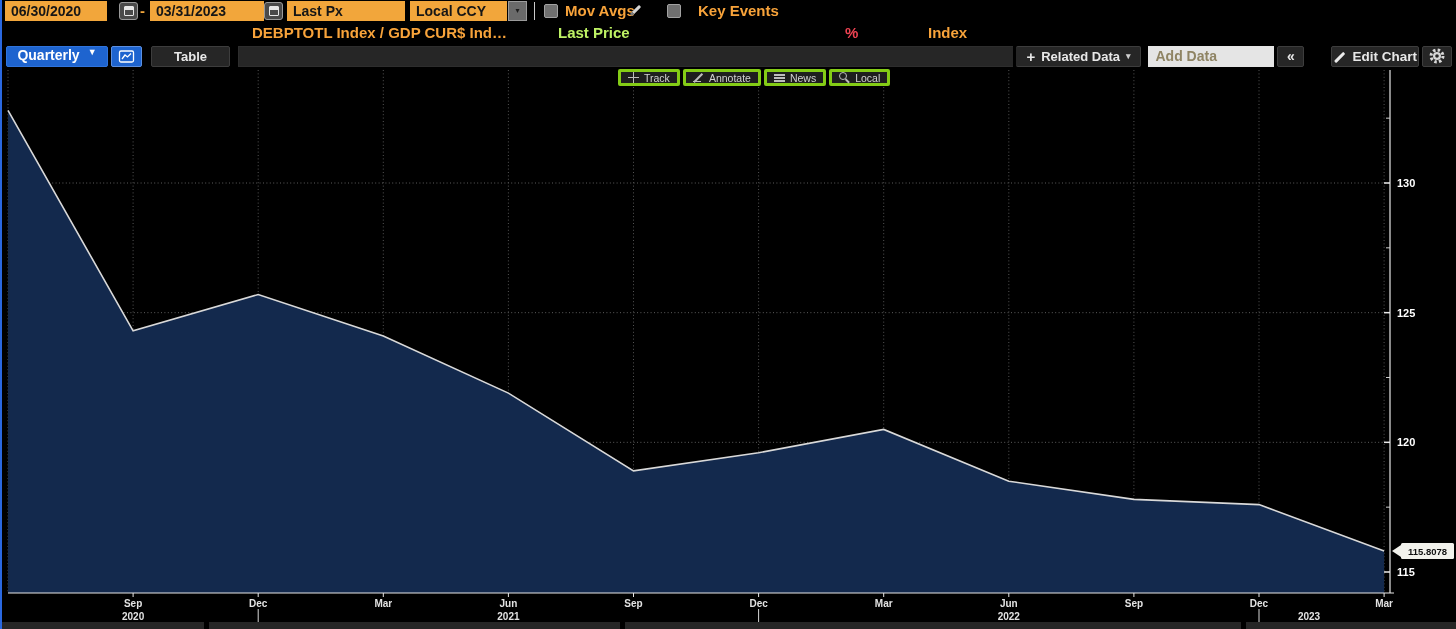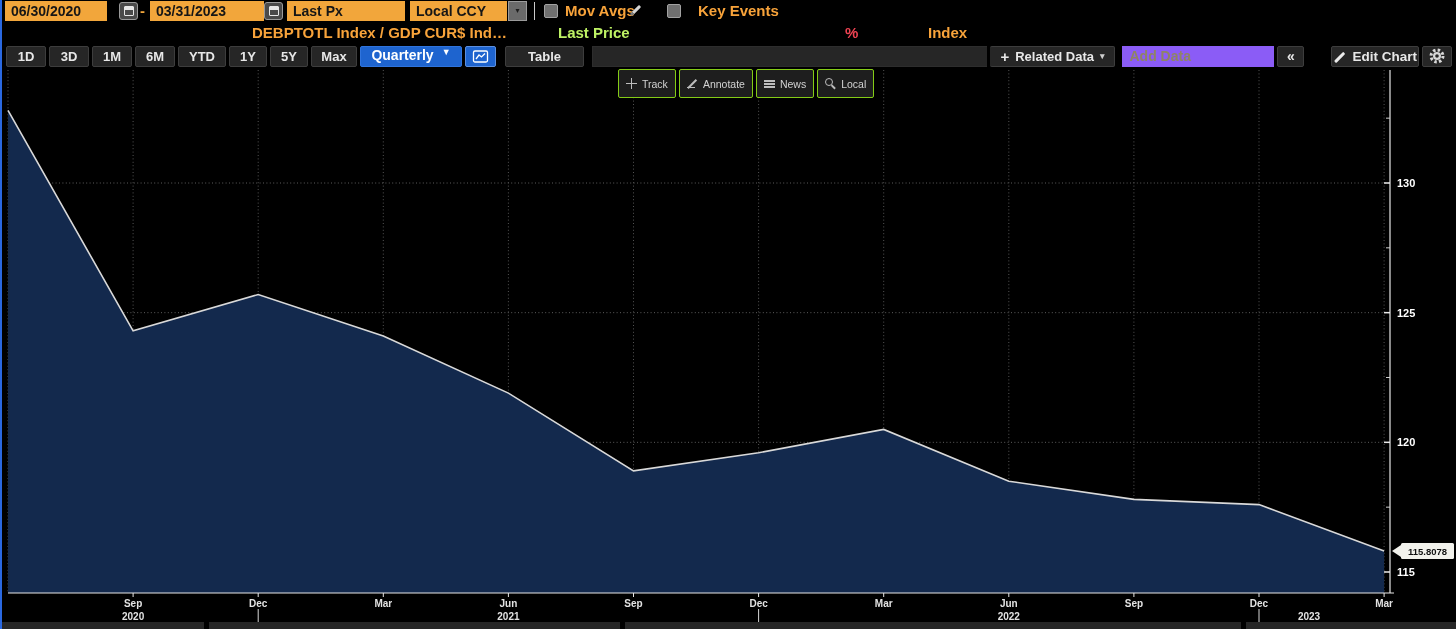--- a/index.html
+++ b/index.html
@@ -69,34 +69,34 @@
     display:flex; align-items:flex-start; justify-content:center; gap:8px;
   }
   .btn-period .arr { font-size:9px; }
   .btn-charttype { background:#1e64cf; border-color:#5b8fe0; width:31px; min-width:31px; display:flex; align-items:center; justify-content:center; padding:0; }
   .btn-table { min-width:79px; margin-left:6px; }
   .r3filler { flex:1; height:21px; background:#262626; border:1px solid #2d2d2d; border-right:none; margin-left:5px; }
   .btn-related { display:flex; align-items:center; gap:6px; padding:0 10px; border-left:none; }
   .btn-related .plus { font-size:15px; font-weight:700; }
   .btn-related .arr { font-size:9px; color:#cfcfcf; }
   .add-data {
-    width:152px; height:21px; background:#8b5cf6; border:none; color:#1a1a1a;
+    width:126px; height:21px; background:#e5e5e5; border:none; color:#1a1a1a;
     font-size:14px; font-weight:700; padding:0 7px; font-family:inherit; margin-left:4px;
   }
   .add-data::placeholder { color:#8f8464; font-weight:700; }
   .btn-collapse { min-width:27px; font-size:14px; padding:0 4px; }
   .btn-edit { display:flex; align-items:center; gap:6px; padding:0 1px; font-size:13.5px;margin-left:24px; }
   .btn-gear { width:30px; min-width:30px; display:flex; align-items:center; justify-content:center; padding:0; }
 
   
   .chart-wrap { position:relative; height:561px; background:#000; }
   .ftb { position:absolute; left:618px; top:1px; display:flex; gap:3px; z-index:5; }
   .ftbtn {
-    height:29px; display:flex; align-items:center; gap:5px; background:#1e1e1e;
-    border:1px solid #84cc16; border-radius:2px; color:#d2d2d2; font-size:10.5px;
+    height:17px; display:flex; align-items:center; gap:5px; background:#1e1e1e;
+    border:3px solid #84cc16; border-radius:2px; color:#d2d2d2; font-size:10.5px;
     padding:0 7px; font-family:inherit; cursor:pointer;
   }
   .ic { position:relative; width:11px; height:11px; display:inline-block; flex:none; }
   .ic-track::before { content:""; position:absolute; left:0; right:0; top:5px; height:1px; background:#bdbdbd; }
   .ic-track::after  { content:""; position:absolute; top:0; bottom:0; left:5px; width:1px; background:#bdbdbd; }
   .ic-annotate::before { content:""; position:absolute; width:12px; height:1.5px; background:#bdbdbd; transform:rotate(-45deg); top:5px; left:-1px; }
   .ic-annotate::after  { content:""; position:absolute; left:0; right:3px; bottom:1px; height:1px; background:#bdbdbd; }
   .ic-news::before { content:""; position:absolute; left:0; right:0; top:2px; height:1.5px; background:#bdbdbd; box-shadow:0 3px 0 #bdbdbd, 0 6px 0 #bdbdbd; }
   .ic-zoom::before { content:""; position:absolute; width:6px; height:6px; border:1.5px solid #bdbdbd; border-radius:50%; top:0; left:0; }
   .ic-zoom::after  { content:""; position:absolute; width:5px; height:1.5px; background:#bdbdbd; transform:rotate(45deg); top:8px; left:6px; }
@@ -138,30 +138,20 @@
 </div>
 
 <div class="row2">
   <span class="lg-sec">DEBPTOTL Index / GDP CUR$ Ind…</span>
   <span class="lg-px">Last Price</span>
   <span class="lg-pct">%</span>
   <span class="lg-vol">Index</span>
 </div>
 
 <div class="row3">
-  <span style="display:flex;gap:3px;">
-      <button class="tbtn range">1D</button>
-      <button class="tbtn range">3D</button>
-      <button class="tbtn range">1M</button>
-      <button class="tbtn range">6M</button>
-      <button class="tbtn range" style="min-width: 48px;">YTD</button>
-      <button class="tbtn range" style="min-width: 38px;">1Y</button>
-      <button class="tbtn range" style="min-width: 38px;">5Y</button>
-      <button class="tbtn range" style="min-width: 46px;">Max</button>
-    </span>
   <button class="tbtn btn-period">
     <span>Quarterly</span>
     <span class="arr">▼</span>
   </button>
   <button class="tbtn btn-charttype">
     <svg width="17" height="15" viewBox="0 0 17 15">
       <rect x="1.5" y="2" width="14" height="11" rx="1.5" fill="none" stroke="#fff" stroke-width="1.3"></rect>
       <polyline points="4,10 7,6 9.5,8 13,4.5" fill="none" stroke="#fff" stroke-width="1.3"></polyline>
     </svg>
   </button>

